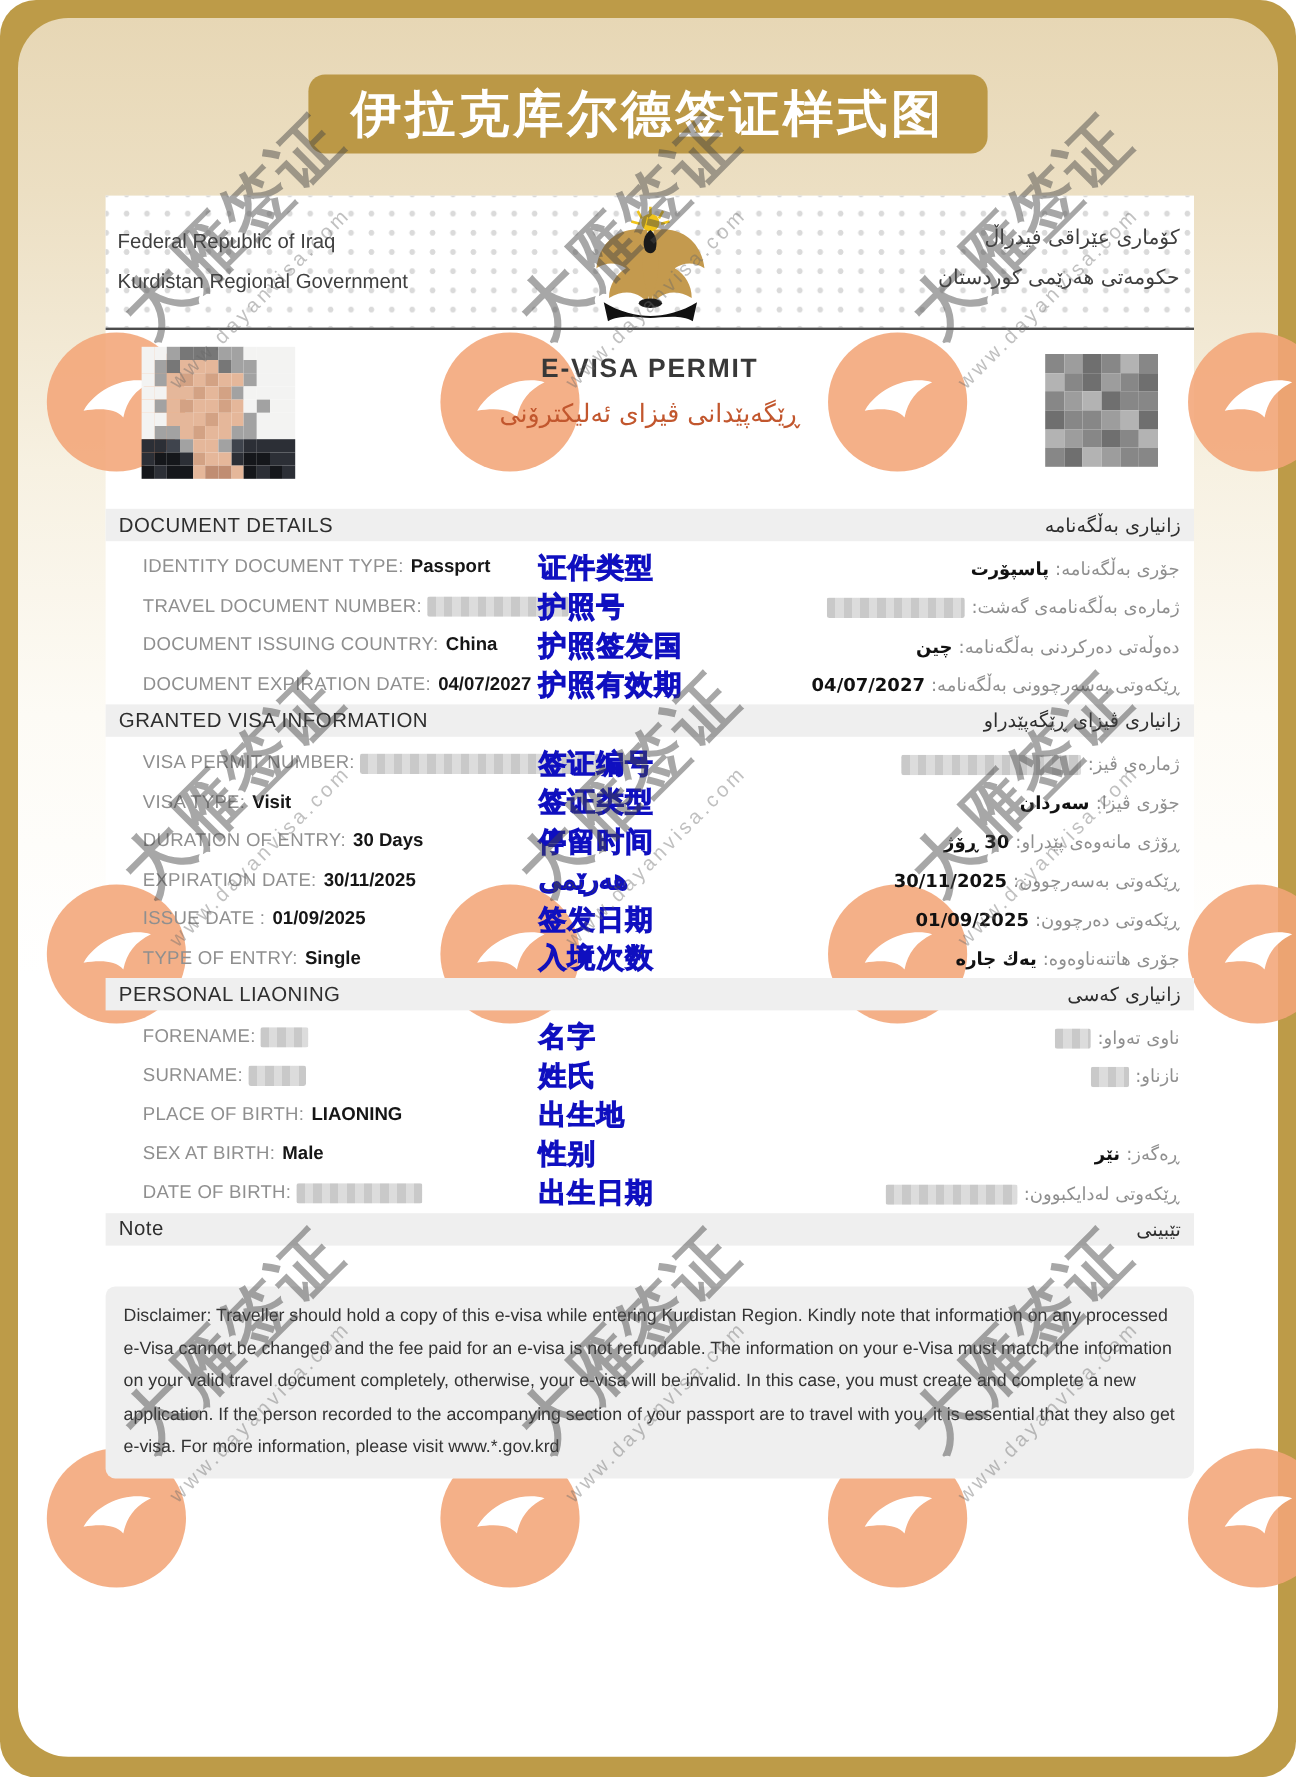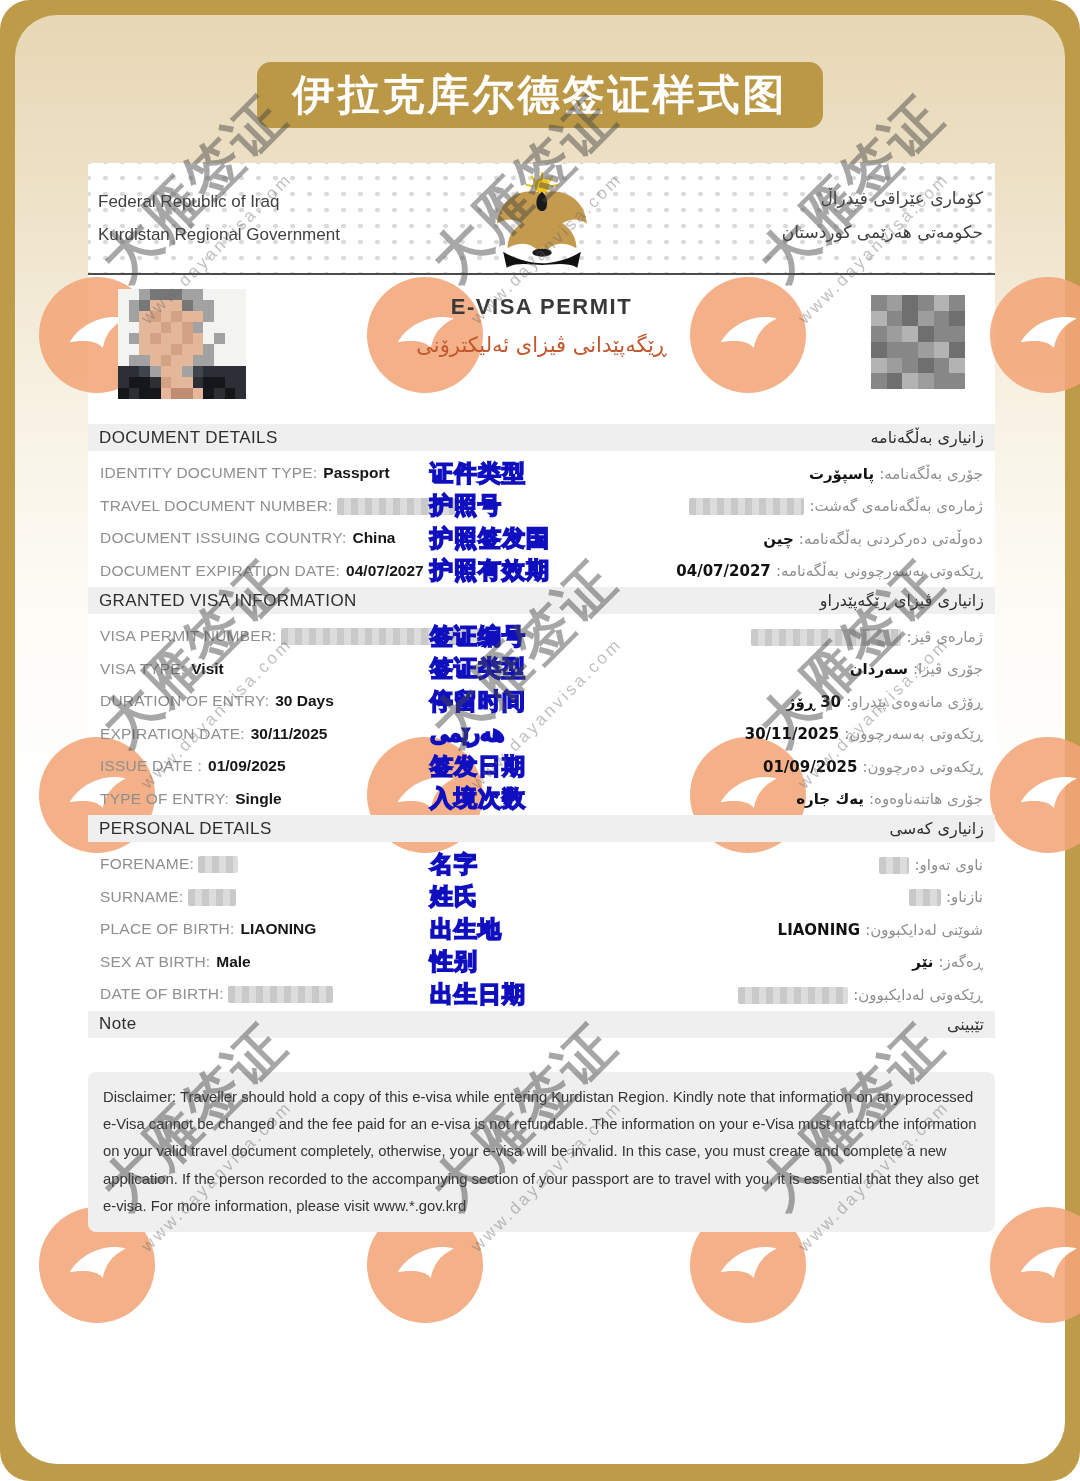--- a/index.html
+++ b/index.html
@@ -38,24 +38,24 @@
          grid-template-columns:repeat(12,1fr);grid-template-rows:repeat(10,1fr);filter:blur(0.3px);}
   .qr{position:absolute;left:783px;top:132px;width:94px;height:94px;display:grid;
       grid-template-columns:repeat(6,1fr);grid-template-rows:repeat(6,1fr);filter:blur(0.3px);}
 
   .content{position:absolute;left:0;top:261px;width:100%;}
   .band{height:27px;background:#efefef;display:flex;align-items:center;justify-content:space-between;padding:0 11px;}
   .band .b-en{font-size:17px;color:#2e2e2e;font-weight:500;letter-spacing:.4px;}
   .band .b-ku{font-size:16px;color:#2e2e2e;direction:rtl;font-family:"DejaVu Sans",sans-serif;}
   .rows{padding-top:6px;}
   .frow{height:32.5px;display:flex;align-items:center;padding:0 12px;}
-  .c-en{width:330px;white-space:nowrap;}
+  .c-en{width:330px;white-space:nowrap;margin-left:19px;}
   .c-en .lab{font-size:15.5px;color:#8f8f8f;letter-spacing:.2px;}
   .c-en .val{font-size:15.5px;color:#161616;font-weight:600;margin-left:6px;}
-  .c-zh{width:200px;font-size:23px;font-weight:700;color:#404040;-webkit-text-stroke:1.7px #0f0fc0;
+  .c-zh{width:200px;font-size:23px;font-weight:400;color:#404040;-webkit-text-stroke:1.7px #0f0fc0;
         font-family:sans-serif;letter-spacing:1px;white-space:nowrap;}
   .c-ku{flex:1;text-align:right;direction:rtl;white-space:nowrap;font-family:"DejaVu Sans",sans-serif;}
   .c-ku .lab{font-size:15px;color:#8f8f8f;}
   .c-ku .val{font-size:15px;color:#111;font-weight:bold;text-align:right;}
   .px{display:inline-block;height:17px;border-radius:2px;vertical-align:middle;
       background:repeating-linear-gradient(90deg,#c9c9c9 0 7px,#dcdcdc 7px 14px),
                  repeating-linear-gradient(0deg,rgba(255,255,255,.5) 0 6px,rgba(0,0,0,.06) 6px 12px);}
 
   .note-band{margin-top:0;}
   .disclaimer{margin:34px 0 0 0;background:#efefef;border-radius:8px;padding:12px 15px;
@@ -334,38 +334,37 @@
               <div class="c-zh">签发日期</div>
               <div class="c-ku" dir="rtl"><span class="lab">ڕێكەوتی دەرچوون:</span> <span class="val">01/09/2025</span></div>
             </div>
             <div class="frow">
               <div class="c-en"><span class="lab">TYPE OF ENTRY:</span><span class="val">Single</span></div>
               <div class="c-zh">入境次数</div>
               <div class="c-ku" dir="rtl"><span class="lab">جۆری هاتنەناوەوە:</span> <span class="val">یەك جارە</span></div>
             </div>
           </div>
           <div class="band">
-            <span class="b-en">PERSONAL DETAILS</span>
+            <span class="b-en">PERSONAL LIAONING</span>
             <span class="b-ku">زانیاری كەسی</span>
           </div>
           <div class="rows">
             <div class="frow">
               <div class="c-en"><span class="lab">FORENAME:</span> <span class="px" style="width: 40px;"></span></div>
               <div class="c-zh">名字</div>
               <div class="c-ku" dir="rtl"><span class="lab">ناوی تەواو:</span> <span class="px" style="width: 30px;"></span></div>
             </div>
             <div class="frow">
               <div class="c-en"><span class="lab">SURNAME:</span> <span class="px" style="width: 48px;"></span></div>
               <div class="c-zh">姓氏</div>
               <div class="c-ku" dir="rtl"><span class="lab">نازناو:</span> <span class="px" style="width: 32px;"></span></div>
             </div>
             <div class="frow">
               <div class="c-en"><span class="lab">PLACE OF BIRTH:</span><span class="val">LIAONING</span></div>
               <div class="c-zh">出生地</div>
-              <div class="c-ku" dir="rtl"><span class="lab">شوێنی لەدایكبوون:</span> <span class="val">LIAONING</span></div>
             </div>
             <div class="frow">
               <div class="c-en"><span class="lab">SEX AT BIRTH:</span><span class="val">Male</span></div>
               <div class="c-zh">性别</div>
               <div class="c-ku" dir="rtl"><span class="lab">ڕەگەز:</span> <span class="val">نێر</span></div>
             </div>
             <div class="frow">
               <div class="c-en"><span class="lab">DATE OF BIRTH:</span> <span class="px" style="width: 105px;"></span></div>
               <div class="c-zh">出生日期</div>
               <div class="c-ku" dir="rtl"><span class="lab">ڕێكەوتی لەدایكبوون:</span> <span class="px" style="width: 110px;"></span></div>

